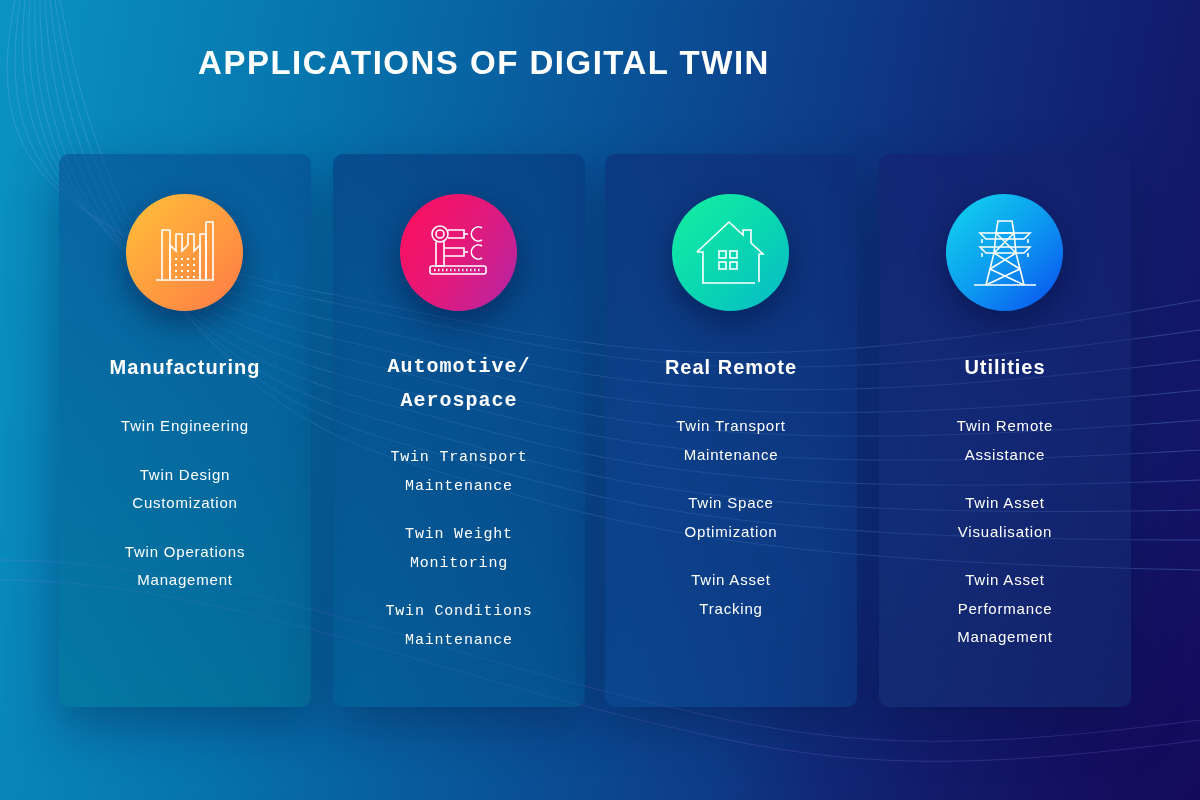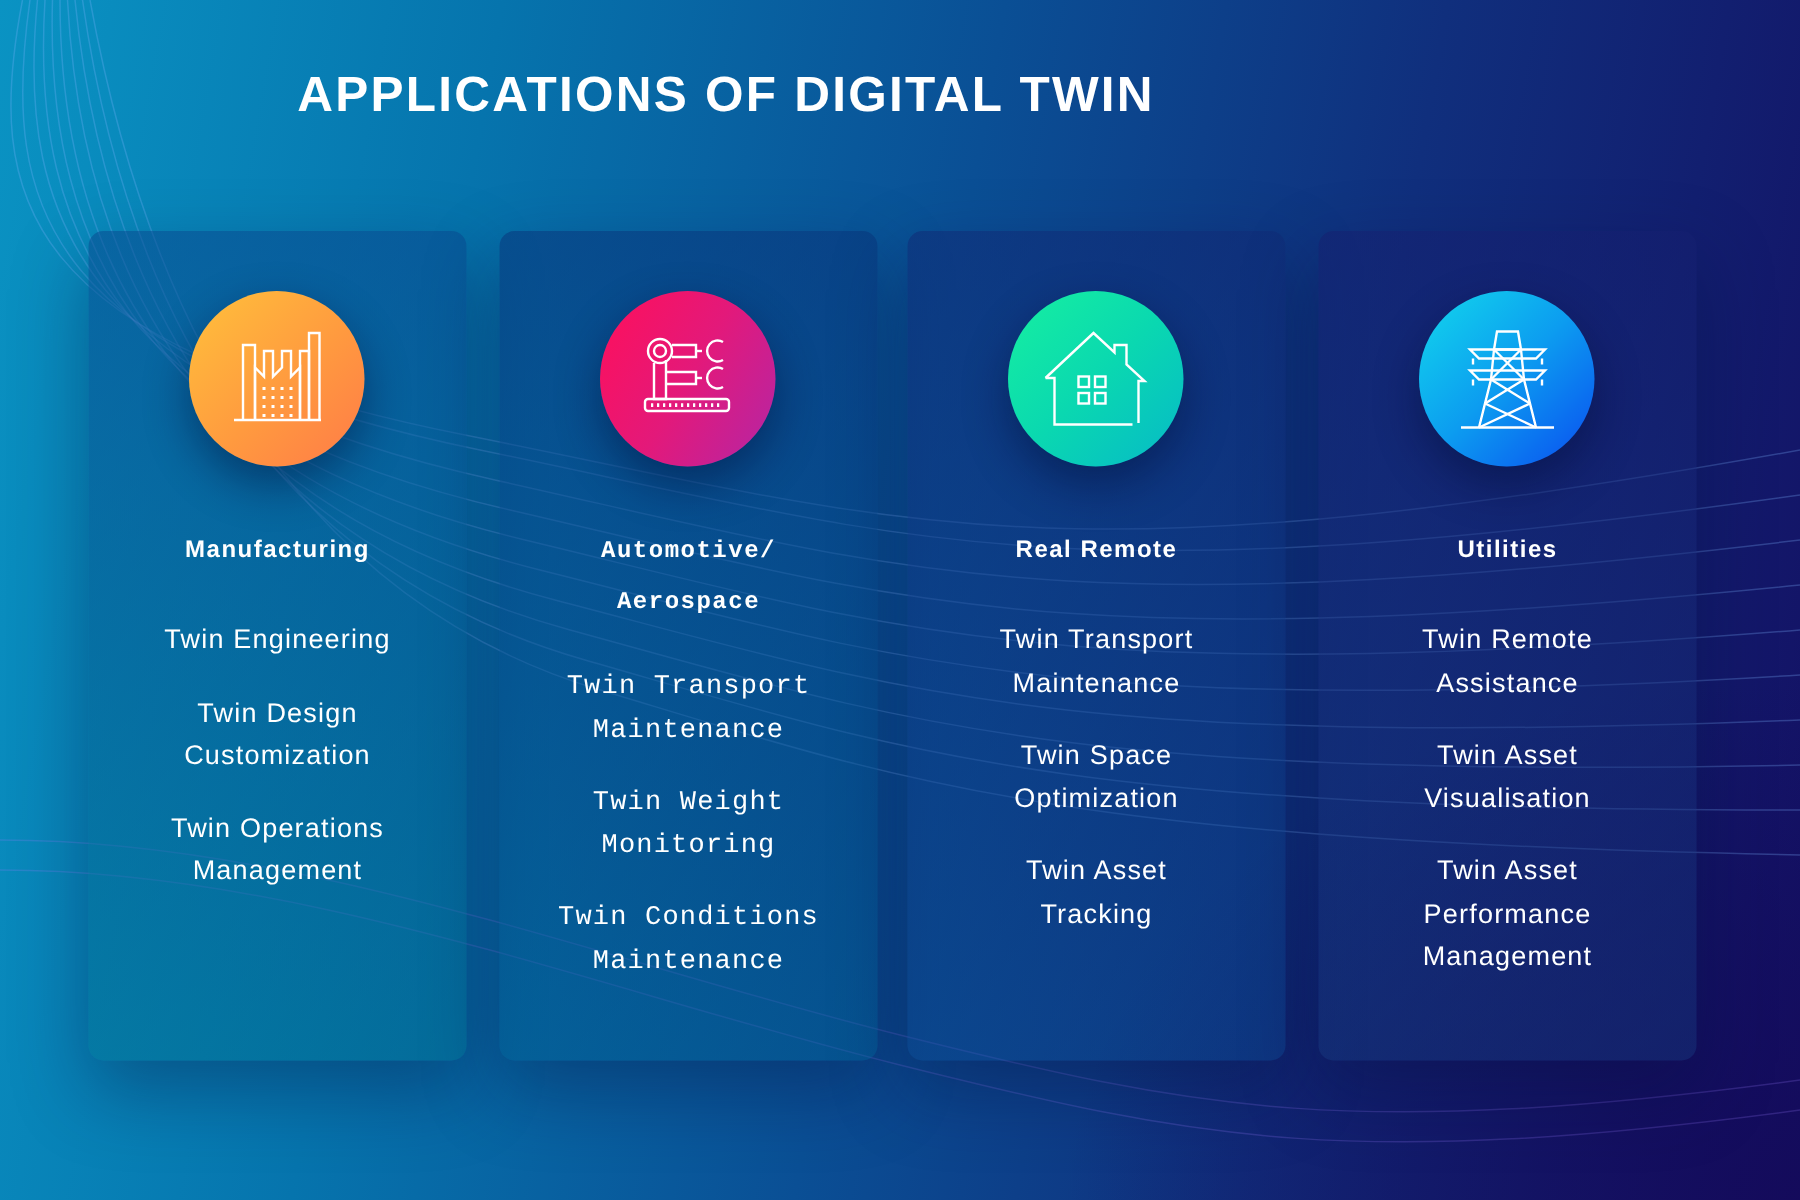--- a/index.html
+++ b/index.html
@@ -31,25 +31,25 @@
     position: absolute; left: 67px; top: 40px; width: 117px; height: 117px; border-radius: 50%;
     display: flex; align-items: center; justify-content: center;
     box-shadow: 0 12px 30px rgba(0,10,50,0.45);
   }
   .g-orange { background: linear-gradient(135deg, #ffc13b 0%, #ff9a3f 55%, #ff7a48 100%); }
   .g-pink { background: linear-gradient(120deg, #ff0f5a 0%, #e3197a 50%, #b326a6 100%); }
   .g-green { background: linear-gradient(135deg, #16f0a0 0%, #0ad8b0 50%, #06b9c8 100%); }
   .g-blue { background: linear-gradient(135deg, #12d8ec 0%, #0c9cf0 50%, #0a4cf0 100%); }
   .card-title {
     position: absolute; left: 0; width: 100%; top: 196px;
-    font-size: 16px; font-weight: 700; letter-spacing: 1px; line-height: 34px;
+    font-size: 20px; font-weight: 700; letter-spacing: 1px; line-height: 34px;
   }
   .items { position: absolute; left: 0; width: 100%; list-style: none; }
   .items li {
-    font-size: 18px; line-height: 28.5px; letter-spacing: 0.8px; margin-bottom: 20px;
+    font-size: 15px; line-height: 28.5px; letter-spacing: 0.8px; margin-bottom: 20px;
     padding: 0 8px; white-space: pre-line; font-weight: 400;
   }
 </style>
 </head>
 <body>
 
 <svg class="bg-lines" viewBox="0 0 1200 800">
   <g fill="none" stroke="#7fb2ff" stroke-opacity="0.28" stroke-width="1">
     <path d="M25 0 C 10 150, 60 260, 330 320 S 700 420, 1200 360"></path>
     <path d="M30 0 C 20 160, 80 280, 340 340 S 700 440, 1200 390"></path>

